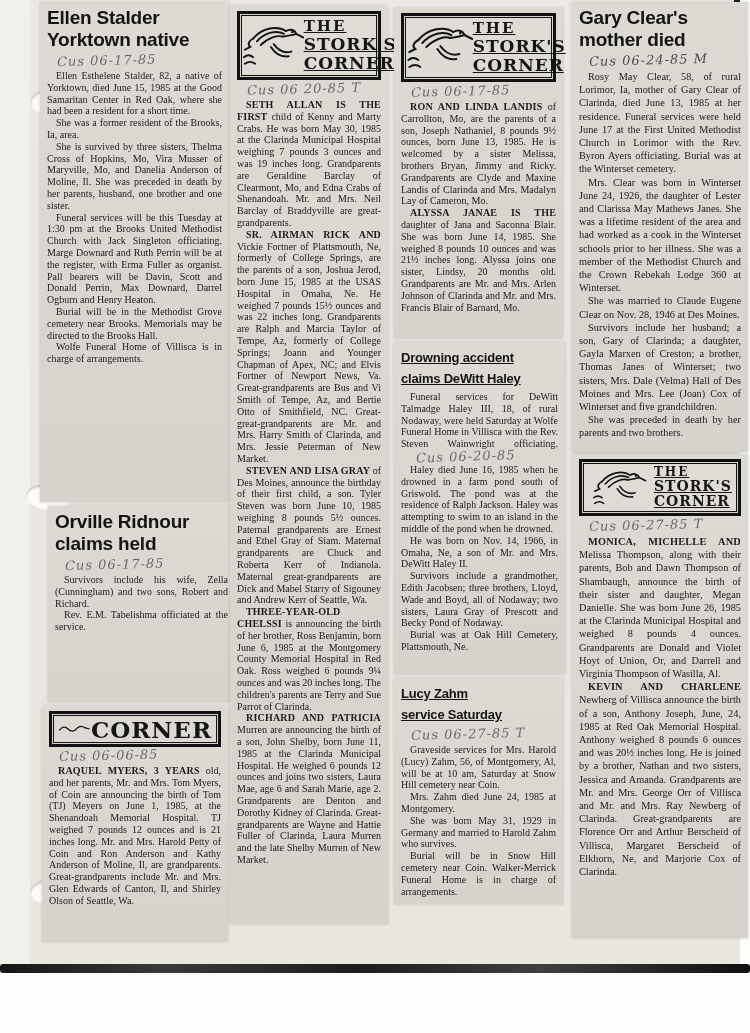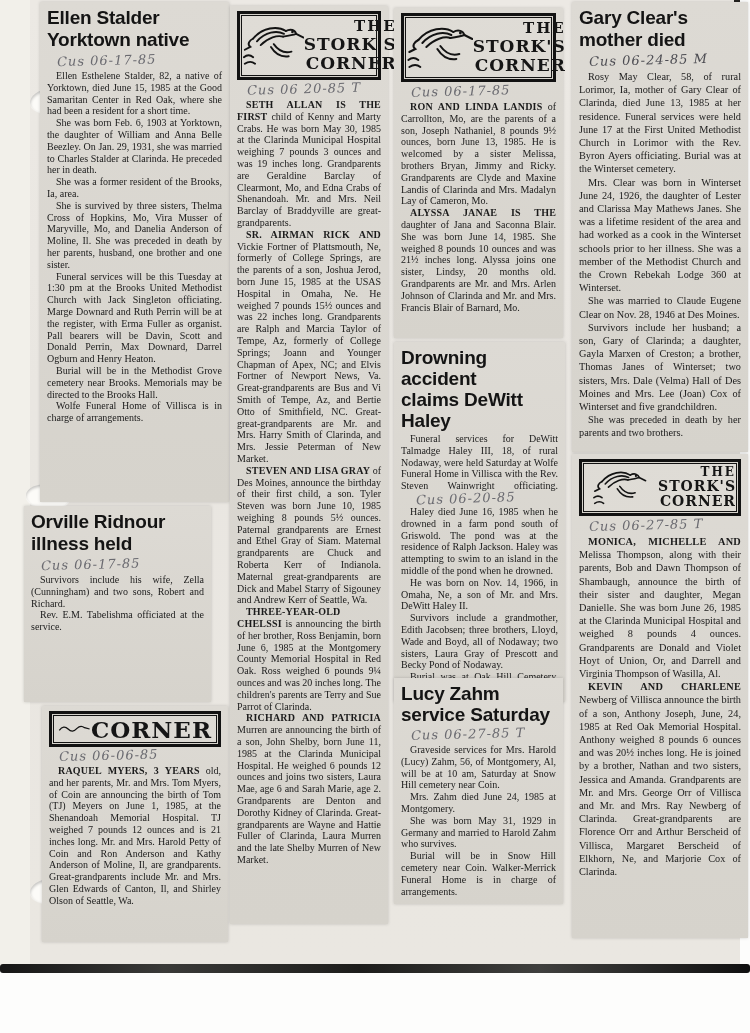--- a/index.html
+++ b/index.html
@@ -37,21 +37,21 @@
     padding:5px 7px 7px 7px;
     box-sizing:border-box;
     box-shadow:0 0 3px rgba(0,0,0,.18);
   }
   .obit-h{
     margin:0 0 2px 0;
     font-family:"Liberation Sans", sans-serif;
     font-weight:bold;color:#141414;
     font-size:19px;line-height:22px;letter-spacing:-.2px;
   }
-  .obit-h.mid{font-size:19px;line-height:21px;}
+  .obit-h.mid{font-size:13px;line-height:21px;text-decoration:underline;}
   .hand{
     font-family:"DejaVu Serif", serif;
     font-style:italic;
     color:#6a6a70;
     font-size:13px;line-height:14px;
     letter-spacing:1px;
     transform:rotate(-1.5deg);
     margin:1px 0 3px 10px;
   }
   .hand.inline{display:inline-block;margin:0 0 0 6px;transform:rotate(-2deg);}
@@ -71,21 +71,21 @@
   .np b.lead{font-weight:bold;letter-spacing:.2px;}
   .np b.lead:empty{display:none;}
   .stork-box{
     border:3px solid #121212;
     box-shadow:inset 0 0 0 1px #d6d3cc, inset 0 0 0 2px #121212;
     display:flex;align-items:center;
     padding:4px 2px;margin-bottom:2px;
     background:rgba(255,255,255,.06);
   }
   .stork-art{flex:0 0 46%;}
-  .stork-title{flex:1;text-align:right;font-family:"DejaVu Serif", serif;font-weight:bold;color:#151515;}
+  .stork-title{flex:1;text-align:left;font-family:"DejaVu Serif", serif;font-weight:bold;color:#151515;text-decoration:underline;}
   .st1{font-size:15px;line-height:17px;letter-spacing:2px;}
   .st2{font-size:17px;line-height:19px;letter-spacing:1px;}
   .stork-box.small .st1{font-size:12px;line-height:13px;}
   .stork-box.small .st2{font-size:14px;line-height:15px;}
   .corner-banner{
     border:3px solid #121212;
     box-shadow:inset 0 0 0 1px #d6d3cc, inset 0 0 0 2px #121212;
     display:flex;align-items:center;justify-content:space-between;
     height:30px;padding:0 6px;margin-bottom:1px;
   }
@@ -109,33 +109,32 @@
 
   <article class="clip" style="left:40px;top:2px;width:189px;min-height:500px;">
     <h2 class="obit-h">
       <span>Ellen Stalder</span><br>
       <span>Yorktown native</span>
     </h2>
     <div class="hand">Cus 06-17-85</div>
     <div class="bodycol">
 
     <p class="np"><span>Ellen Esthelene Stalder, 82, a native of Yorktown, died June 15, 1985 at the Good Samaritan Center in Red Oak, where she had been a resident for a short time.</span></p>
-        <p class="np"><span>She was born Feb. 6, 1903 at Yorktown, the daughter of William and Anna Belle Beezley. On Jan. 29, 1931, she was married to Charles Stalder at Clarinda. He preceded her in death.</span></p>
         <p class="np"><span>She was a former resident of the Brooks, Ia, area.</span></p>
         <p class="np"><span>She is survived by three sisters, Thelma Cross of Hopkins, Mo, Vira Musser of Maryville, Mo, and Danelia Anderson of Moline, Il. She was preceded in death by her parents, husband, one brother and one sister.</span></p>
         <p class="np"><span>Funeral services will be this Tuesday at 1:30 pm at the Brooks United Methodist Church with Jack Singleton officiating. Marge Downard and Ruth Perrin will be at the register, with Erma Fuller as organist. Pall bearers will be Davin, Scott and Donald Perrin, Max Downard, Darrel Ogburn and Henry Heaton.</span></p>
         <p class="np"><span>Burial will be in the Methodist Grove cemetery near Brooks. Memorials may be directed to the Brooks Hall.</span></p>
         <p class="np"><span>Wolfe Funeral Home of Villisca is in charge of arrangements.</span></p>
       </div>
   </article>
 
-  <article class="clip" style="left:24px;top:506px;width:187px;min-height:196px;">
+  <article class="clip" style="left:48px;top:506px;width:187px;min-height:196px;">
     <h2 class="obit-h">
       <span>Orville Ridnour</span><br>
-      <span>illness held</span>
+      <span>claims held</span>
     </h2>
     <div class="hand">Cus 06-17-85</div>
     <div class="bodycol">
 
         <p class="np"><span>Survivors include his wife, Zella (Cunningham) and two sons, Robert and Richard.</span></p>
         <p class="np"><span>Rev. E.M. Tabelishma officiated at the service.</span></p>
       </div>
   </article>
 
   <article class="clip" style="left:42px;top:706px;width:186px;min-height:236px;">

